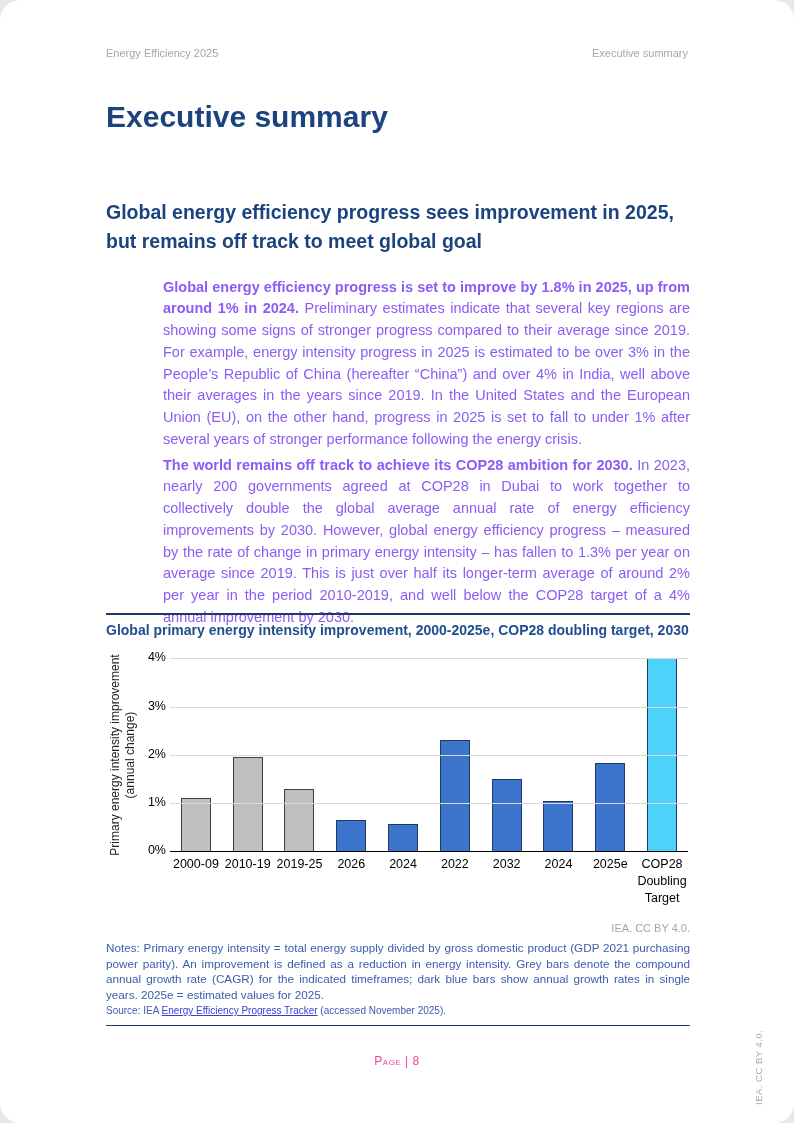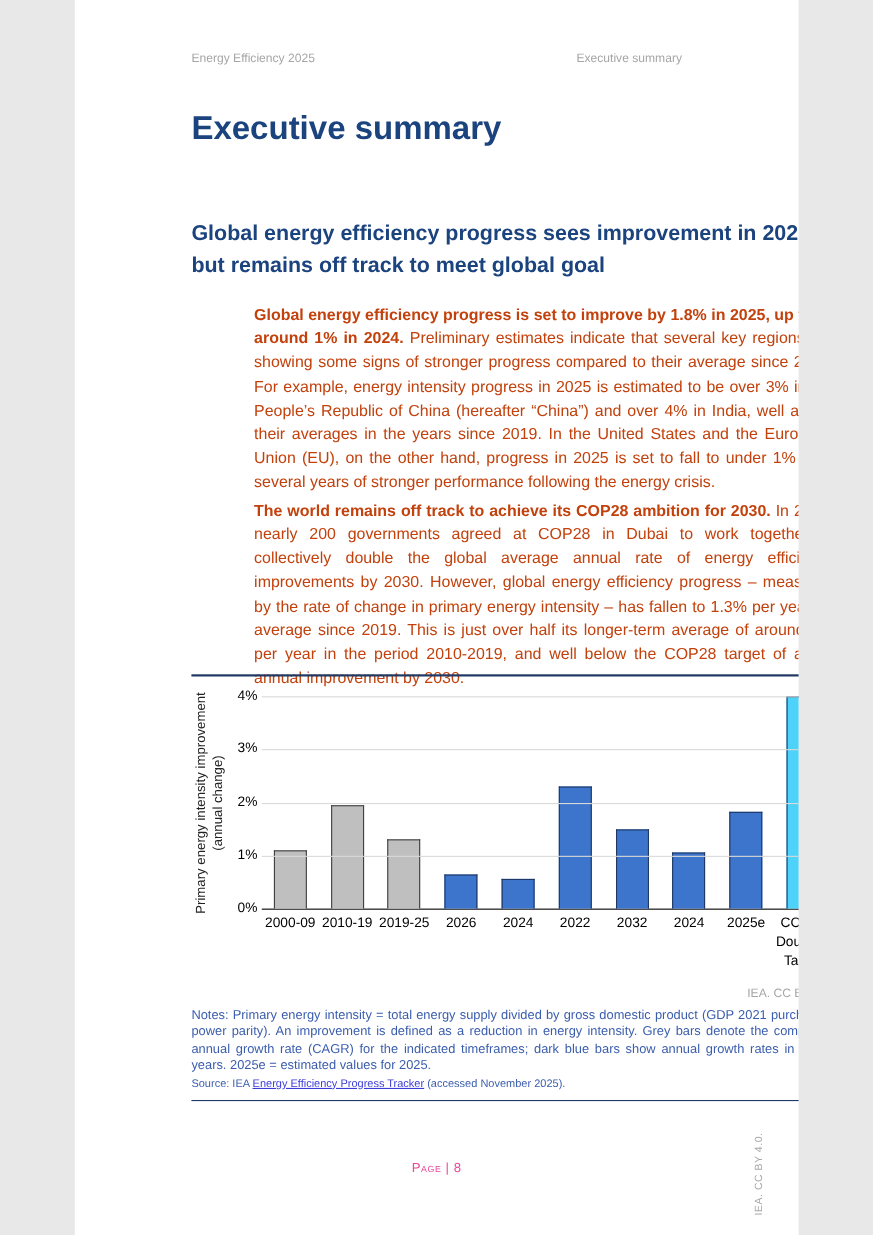--- a/index.html
+++ b/index.html
@@ -1,27 +1,27 @@
 <!DOCTYPE html>
 <html><head>
 <meta charset="utf-8">
 <style>
   html,body{margin:0;padding:0;background:#e8e8e8;}
   .page{
-    position:relative;width:658px;height:1123px;background:#ffffff;
+    position:relative;width:794px;height:1123px;background:#ffffff;
     margin:0 auto;overflow:hidden;
-    font-family:"Liberation Sans","DejaVu Sans",sans-serif;color:#000;
+    font-family:"Liberation Sans","DejaVu Sans",sans-serif;color:#000;border-radius:20px;
   }
   
   .runhead{position:absolute;left:106px;right:106px;top:47px;display:flex;justify-content:space-between;font-size:11px;color:#a6a6a6;}
   
   .h1{position:absolute;left:106px;top:100px;font-size:30px;font-weight:bold;color:#1b437e;}
   .h2{position:absolute;left:106px;top:198px;width:592px;font-size:19.5px;font-weight:bold;color:#1b437e;line-height:1.5;}
   
-  .para{position:absolute;left:163px;width:527px;font-size:14.5px;line-height:1.5;text-align:justify;color:#c2410c;}
+  .para{position:absolute;left:163px;width:527px;font-size:14.5px;line-height:1.5;text-align:justify;color:#8b5cf6;}
   .para b{font-weight:bold;}
   .p1{top:262px;}
   .p2{top:440px;}
   
   .figure{position:absolute;left:106px;top:613px;width:584px;}
   .rule{height:0;border-top:2px solid #203864;}
   .fig-title{margin-top:5px;font-size:14px;font-weight:bold;color:#1f4e8f;line-height:1.45;}
   
   .chart{position:relative;height:272px;margin-top:8px;}
   .ylabel{
@@ -66,20 +66,21 @@
   <div class="h1">Executive summary</div>
 
   <div class="h2">Global energy efficiency progress sees improvement in 2025, but remains off track to meet global goal</div>
 
   <p class="para p1"><b>Global energy efficiency progress is set to improve by 1.8% in 2025, up from around 1% in 2024.</b><span> Preliminary estimates indicate that several key regions are showing some signs of stronger progress compared to their average since 2019. For example, energy intensity progress in 2025 is estimated to be over 3% in the People’s Republic of China (hereafter “China”) and over 4% in India, well above their averages in the years since 2019. In the United States and the European Union (EU), on the other hand, progress in 2025 is set to fall to under 1% after several years of stronger performance following the energy crisis.</span></p>
 
   <p class="para p2"><b>The world remains off track to achieve its COP28 ambition for 2030.</b><span> In 2023, nearly 200 governments agreed at COP28 in Dubai to work together to collectively double the global average annual rate of energy efficiency improvements by 2030. However, global energy efficiency progress – measured by the rate of change in primary energy intensity – has fallen to 1.3% per year on average since 2019. This is just over half its longer-term average of around 2% per year in the period 2010-2019, and well below the COP28 target of a 4% annual improvement by 2030.</span></p>
 
   <div class="figure">
     <div class="rule"></div>
+    <div class="fig-title">Global primary energy intensity improvement, 2000-2025e, COP28 doubling target, 2030</div>
 
     <div class="chart">
       <div class="ylabel">
         <div class="ylabel-inner">
           <div>Primary energy intensity improvement</div>
           <div>(annual change)</div>
         </div>
       </div>
       <div class="plot">
         <div class="bars">

